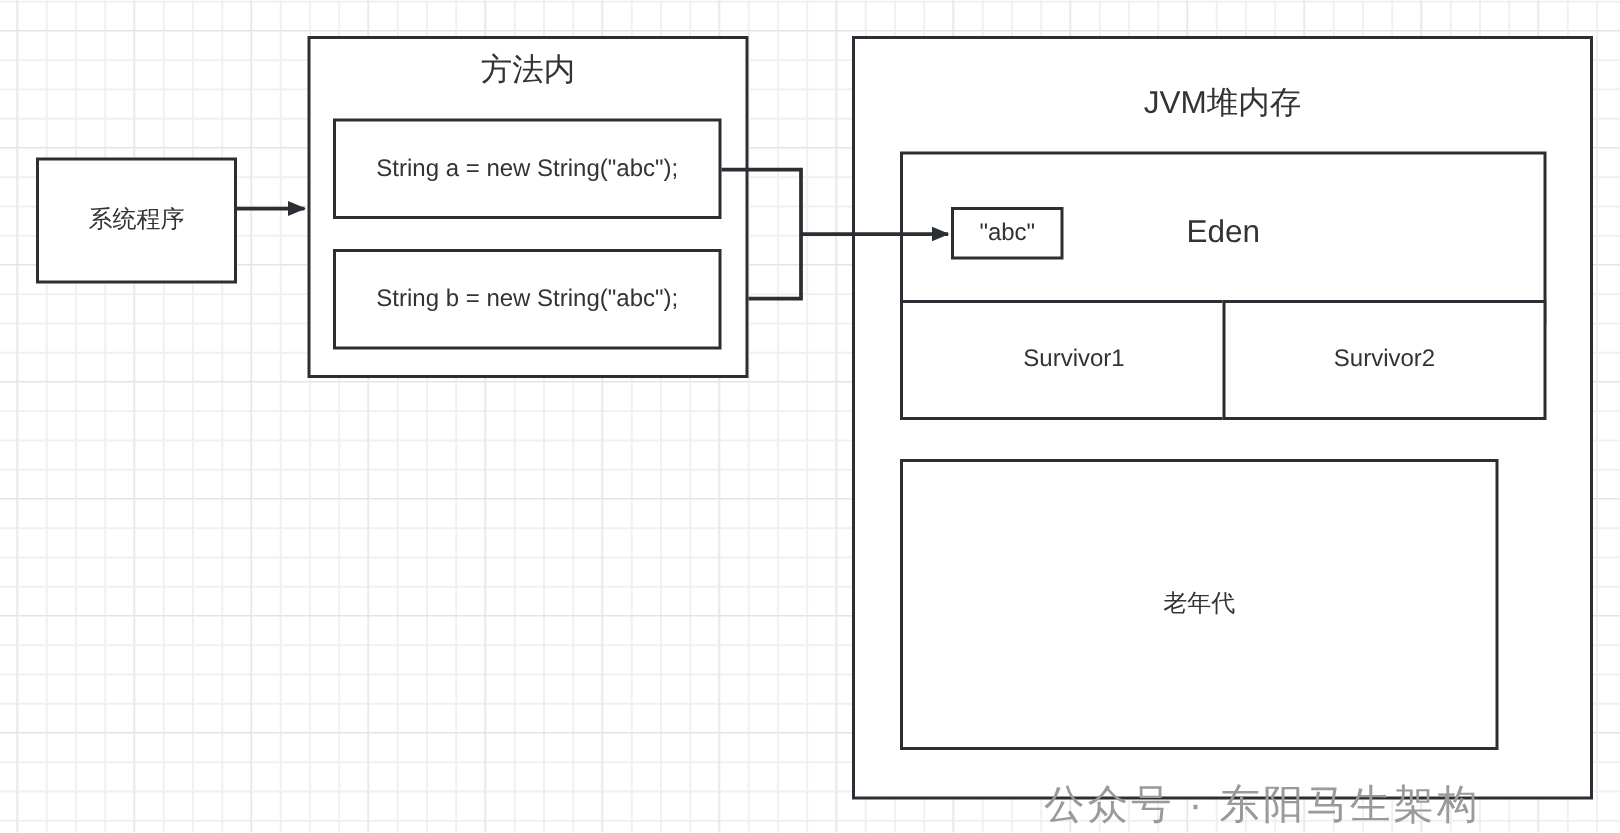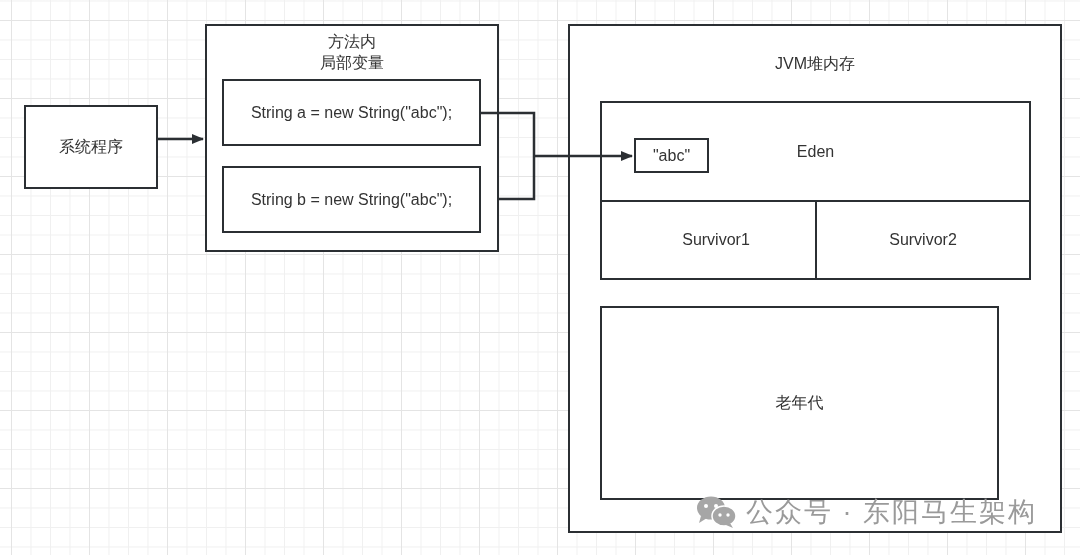--- a/index.html
+++ b/index.html
@@ -15,43 +15,42 @@
     background-position: 11px 20px, 11px 20px, 11px 20px, 11px 20px;
     font-family: "Liberation Sans", "DejaVu Sans", sans-serif;
     color:#333;
   }
   .box {
     position:absolute; box-sizing:border-box;
     border:2px solid #2b2f33; background:#fff;
   }
   .label {
     position:absolute; left:0; right:0; text-align:center;
-    font-size:16px; color:#333; white-space:nowrap;
+    font-size:21px; color:#333; white-space:nowrap;
   }
   .center-label {
     position:absolute; left:0; right:0; top:50%; transform:translateY(-50%);
     text-align:center; font-size:16px; color:#333; white-space:nowrap;
   }
   svg.connectors { position:absolute; left:0; top:0; pointer-events:none; }
   .watermark {
     position:absolute; left:696px; top:494px; height:36px;
-    display:flex; align-items:center; gap:8px;
-    color:#9a9a9a; font-size:27px; letter-spacing:2px; white-space:nowrap;
+    display:flex; align-items:center; gap:24px;
+    color:#9a9a9a; font-size:27px; letter-spacing:2px; white-space:nowrap;flex-direction:column;
   }
 </style>
 </head>
 <body>
 
 <div class="box" style="left:24px; top:105px; width:134px; height:84px;">
   <div class="center-label">系统程序</div>
 </div>
 
 <div class="box" style="left:205px; top:24px; width:294px; height:228px;">
   <div class="label" style="top:6px;">方法内</div>
-  <div class="label" style="top:27px;">局部变量</div>
 </div>
 <div class="box" style="left:222px; top:79px; width:259px; height:67px;">
   <div class="center-label">String a = new String("abc");</div>
 </div>
 <div class="box" style="left:222px; top:166px; width:259px; height:67px;">
   <div class="center-label">String b = new String("abc");</div>
 </div>
 
 <div class="box" style="left:568px; top:24px; width:494px; height:509px;">
   <div class="label" style="top:28px;">JVM堆内存</div>

